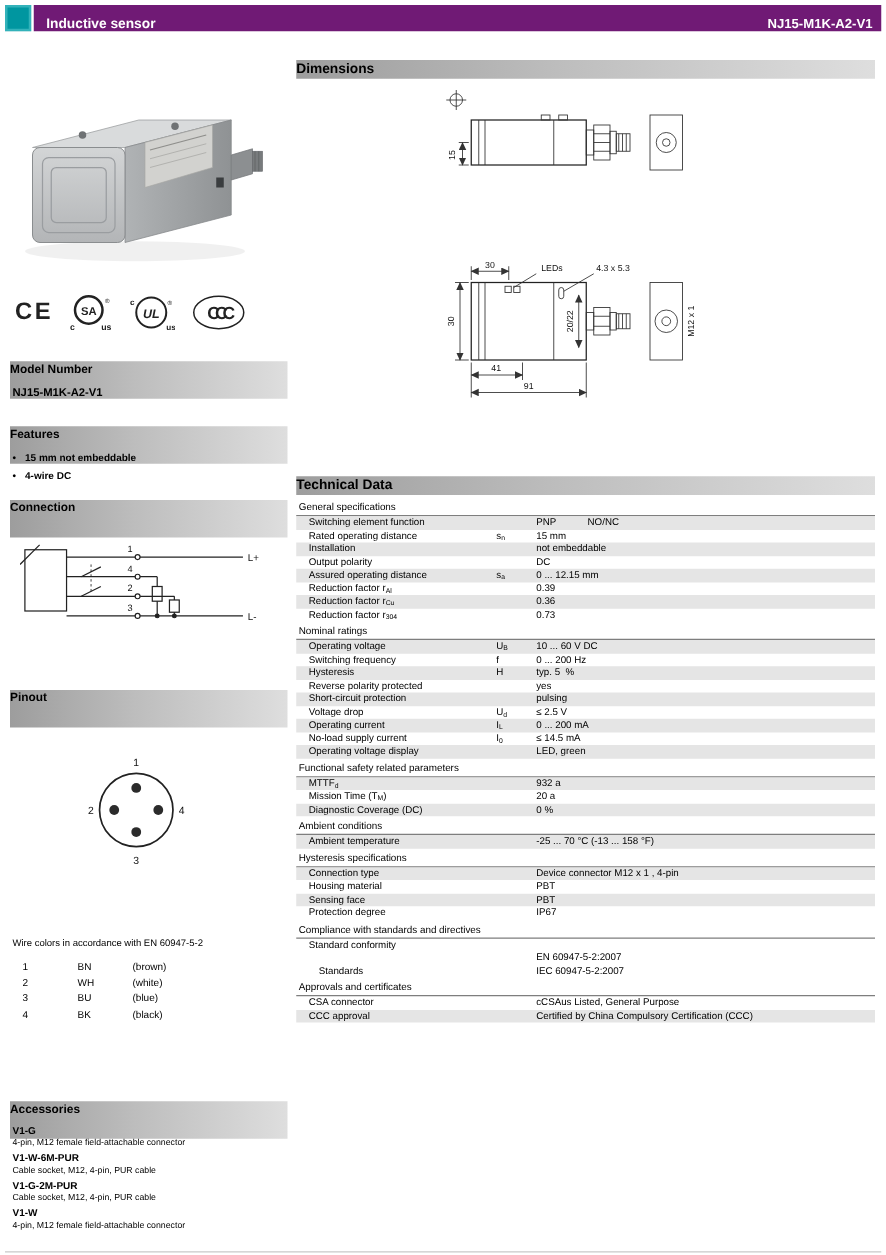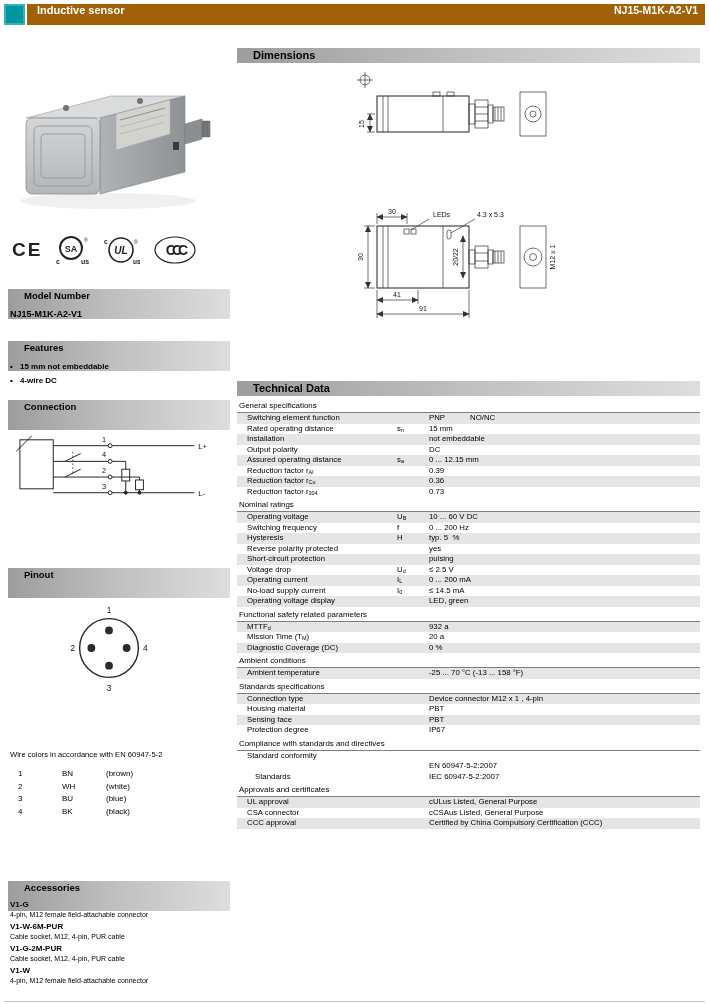--- a/index.html
+++ b/index.html
@@ -2,27 +2,27 @@
 <html><head>
 <meta charset="utf-8">
 <style>
   html,body{margin:0;padding:0;background:#f2f2f2;}
   #page{position:relative;width:709px;height:1004px;background:#fff;
         font-family:"Liberation Sans",sans-serif;color:#000;overflow:hidden;
         border-right:1px solid #ddd;border-bottom:1px solid #ddd;}
   
   #topbar{position:absolute;left:4px;top:4px;width:701px;height:21px;display:flex;align-items:stretch;}
   .brand-sq{width:21px;height:21px;background:#0096A0;flex:none;box-shadow:inset 0 0 0 2px #33b2ba;}
-  .bar-body{flex:1;background:#a16207;display:flex;align-items:flex-start;margin-left:2px;}
+  .bar-body{flex:1;background:#701a75;display:flex;align-items:flex-end;margin-left:2px;}
   .bar-title{color:#fff;font-size:11px;font-weight:bold;margin-left:10px;}
   .bar-model{color:#fff;font-size:10.5px;font-weight:bold;margin-left:auto;margin-right:7px;}
   
   .secbar{position:absolute;left:0;box-sizing:border-box;font-weight:bold;color:#000;
           background:linear-gradient(90deg,#9d9d9d 0%,#bdbdbd 45%,#dedede 100%);
-          padding-left:16px;}
+          padding-left:0;}
   .secbar.small{width:222px;height:30px;line-height:14px;font-size:9.5px;}
   .secbar.big{width:463px;height:15px;line-height:15px;font-size:11px;}
   #left{position:absolute;left:8px;top:28px;width:222px;height:972px;}
   #right{position:absolute;left:237px;top:28px;width:463px;height:972px;}
   .abs{position:absolute;}
   
   .model-value{font-size:9px;font-weight:bold;}
   .feat-item{display:flex;font-size:8px;font-weight:bold;line-height:13.5px;}
   .feat-item .bullet{width:10px;flex:none;text-align:left;}
   .wire-note{font-size:7.6px;}
@@ -161,21 +161,21 @@
         <circle cx="126" cy="70" r="1.5" fill="#222"></circle>
       </g>
       <text x="92" y="18" text-anchor="end" font-size="7.5" fill="#111">1</text>
       <text x="92" y="34" text-anchor="end" font-size="7.5" fill="#111">4</text>
       <text x="92" y="50" text-anchor="end" font-size="7.5" fill="#111">2</text>
       <text x="92" y="66" text-anchor="end" font-size="7.5" fill="#111">3</text>
       <text x="186" y="25" font-size="8" fill="#111">L+</text>
       <text x="186" y="73" font-size="8" fill="#111">L-</text>
     </svg>
 
-    <div class="secbar small" style="top:540px;">Pinout</div>
+    <div class="secbar small" style="top:524px;">Pinout</div>
     <svg class="abs" style="top:572px;left:54px;" width="94" height="96" viewBox="0 0 96 96">
       <circle cx="48" cy="48" r="30" fill="none" stroke="#222" stroke-width="1.4"></circle>
       <circle cx="48" cy="30" r="4" fill="#2b2b2b"></circle>
       <circle cx="30" cy="48" r="4" fill="#2b2b2b"></circle>
       <circle cx="48" cy="66" r="4" fill="#2b2b2b"></circle>
       <circle cx="66" cy="48" r="4" fill="#2b2b2b"></circle>
       <text x="48" y="12" text-anchor="middle" font-size="8.5" fill="#111">1</text>
       <text x="11" y="51" text-anchor="middle" font-size="8.5" fill="#111">2</text>
       <text x="48" y="92" text-anchor="middle" font-size="8.5" fill="#111">3</text>
       <text x="85" y="51" text-anchor="middle" font-size="8.5" fill="#111">4</text>
@@ -415,21 +415,21 @@
           <span class="tt-label">Diagnostic Coverage (DC)</span>
           <span class="tt-sym"></span>
           <span class="tt-value">0 %</span>
         </div>
         <div class="tt-section">Ambient conditions</div>
         <div class="tt-row shaded">
           <span class="tt-label">Ambient temperature</span>
           <span class="tt-sym"></span>
           <span class="tt-value">-25 ... 70 °C (-13 ... 158 °F)</span>
         </div>
-        <div class="tt-section">Standards specifications</div>
+        <div class="tt-section">Hysteresis specifications</div>
         <div class="tt-row shaded">
           <span class="tt-label">Connection type</span>
           <span class="tt-sym"></span>
           <span class="tt-value">Device connector M12 x 1 , 4-pin</span>
         </div>
         <div class="tt-row">
           <span class="tt-label">Housing material</span>
           <span class="tt-sym"></span>
           <span class="tt-value">PBT</span>
         </div>
@@ -449,25 +449,20 @@
           <span class="tt-sym"></span>
           <span class="tt-value"></span>
         </div>
         <div class="tt-row ind2">
           <span class="tt-label">Standards</span>
           <span class="tt-sym"></span>
           <span class="tt-value">EN 60947-5-2:2007
 IEC 60947-5-2:2007</span>
         </div>
         <div class="tt-section">Approvals and certificates</div>
-        <div class="tt-row shaded">
-          <span class="tt-label">UL approval</span>
-          <span class="tt-sym"></span>
-          <span class="tt-value">cULus Listed, General Purpose</span>
-        </div>
         <div class="tt-row">
           <span class="tt-label">CSA connector</span>
           <span class="tt-sym"></span>
           <span class="tt-value">cCSAus Listed, General Purpose</span>
         </div>
         <div class="tt-row shaded">
           <span class="tt-label">CCC approval</span>
           <span class="tt-sym"></span>
           <span class="tt-value">Certified by China Compulsory Certification (CCC)</span>
         </div>

